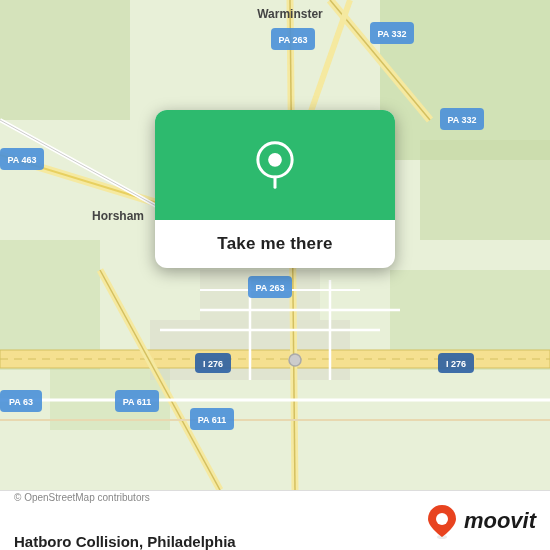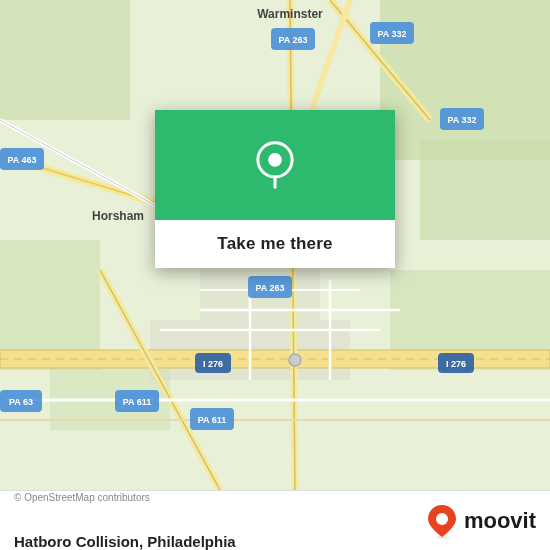--- a/index.html
+++ b/index.html
@@ -28,21 +28,21 @@
       top: 0; left: 0;
     }
 
     
     #popup-card {
       position: absolute;
       top: 110px;
       left: 155px;
       width: 240px;
       background: white;
-      border-radius: 0;
+      border-radius: 12px;
       box-shadow: 0 4px 16px rgba(0,0,0,0.35);
       overflow: hidden;
       z-index: 10;
     }
 
     #popup-green-top {
       background: #2dba6e;
       height: 110px;
       display: flex;
       align-items: center;
@@ -122,20 +122,21 @@
 
     #moovit-icon {
       width: 36px;
       height: 36px;
     }
 
     #moovit-text {
       font-size: 22px;
       font-weight: 900;
       color: #1a1a1a;
+      font-style: italic;
     }
   </style>
 </head>
 <body>
 
 <div id="map-container">
   <svg id="map-svg" viewBox="0 0 550 490" xmlns="http://www.w3.org/2000/svg">
 
     <rect width="550" height="490" fill="#e8f0d8"></rect>
 

